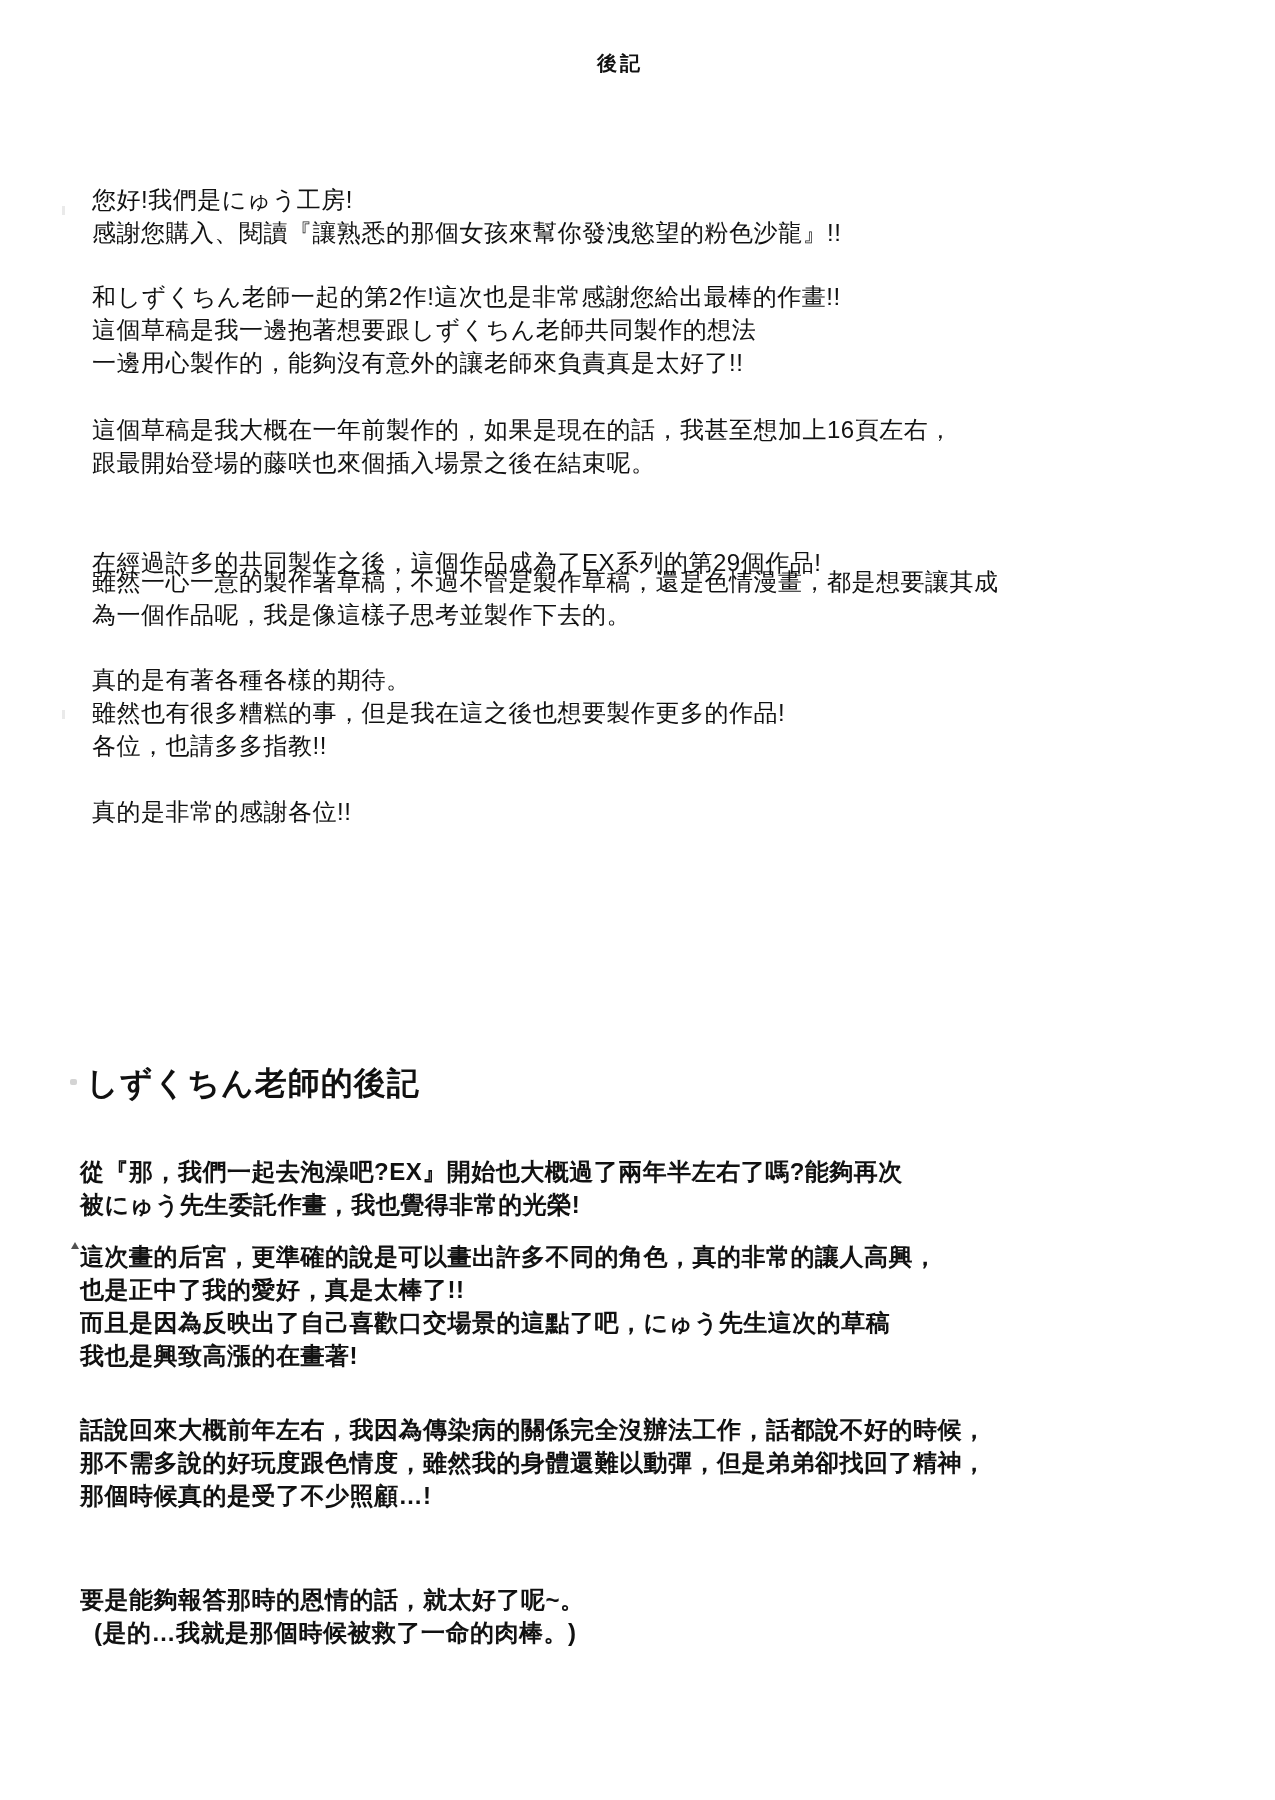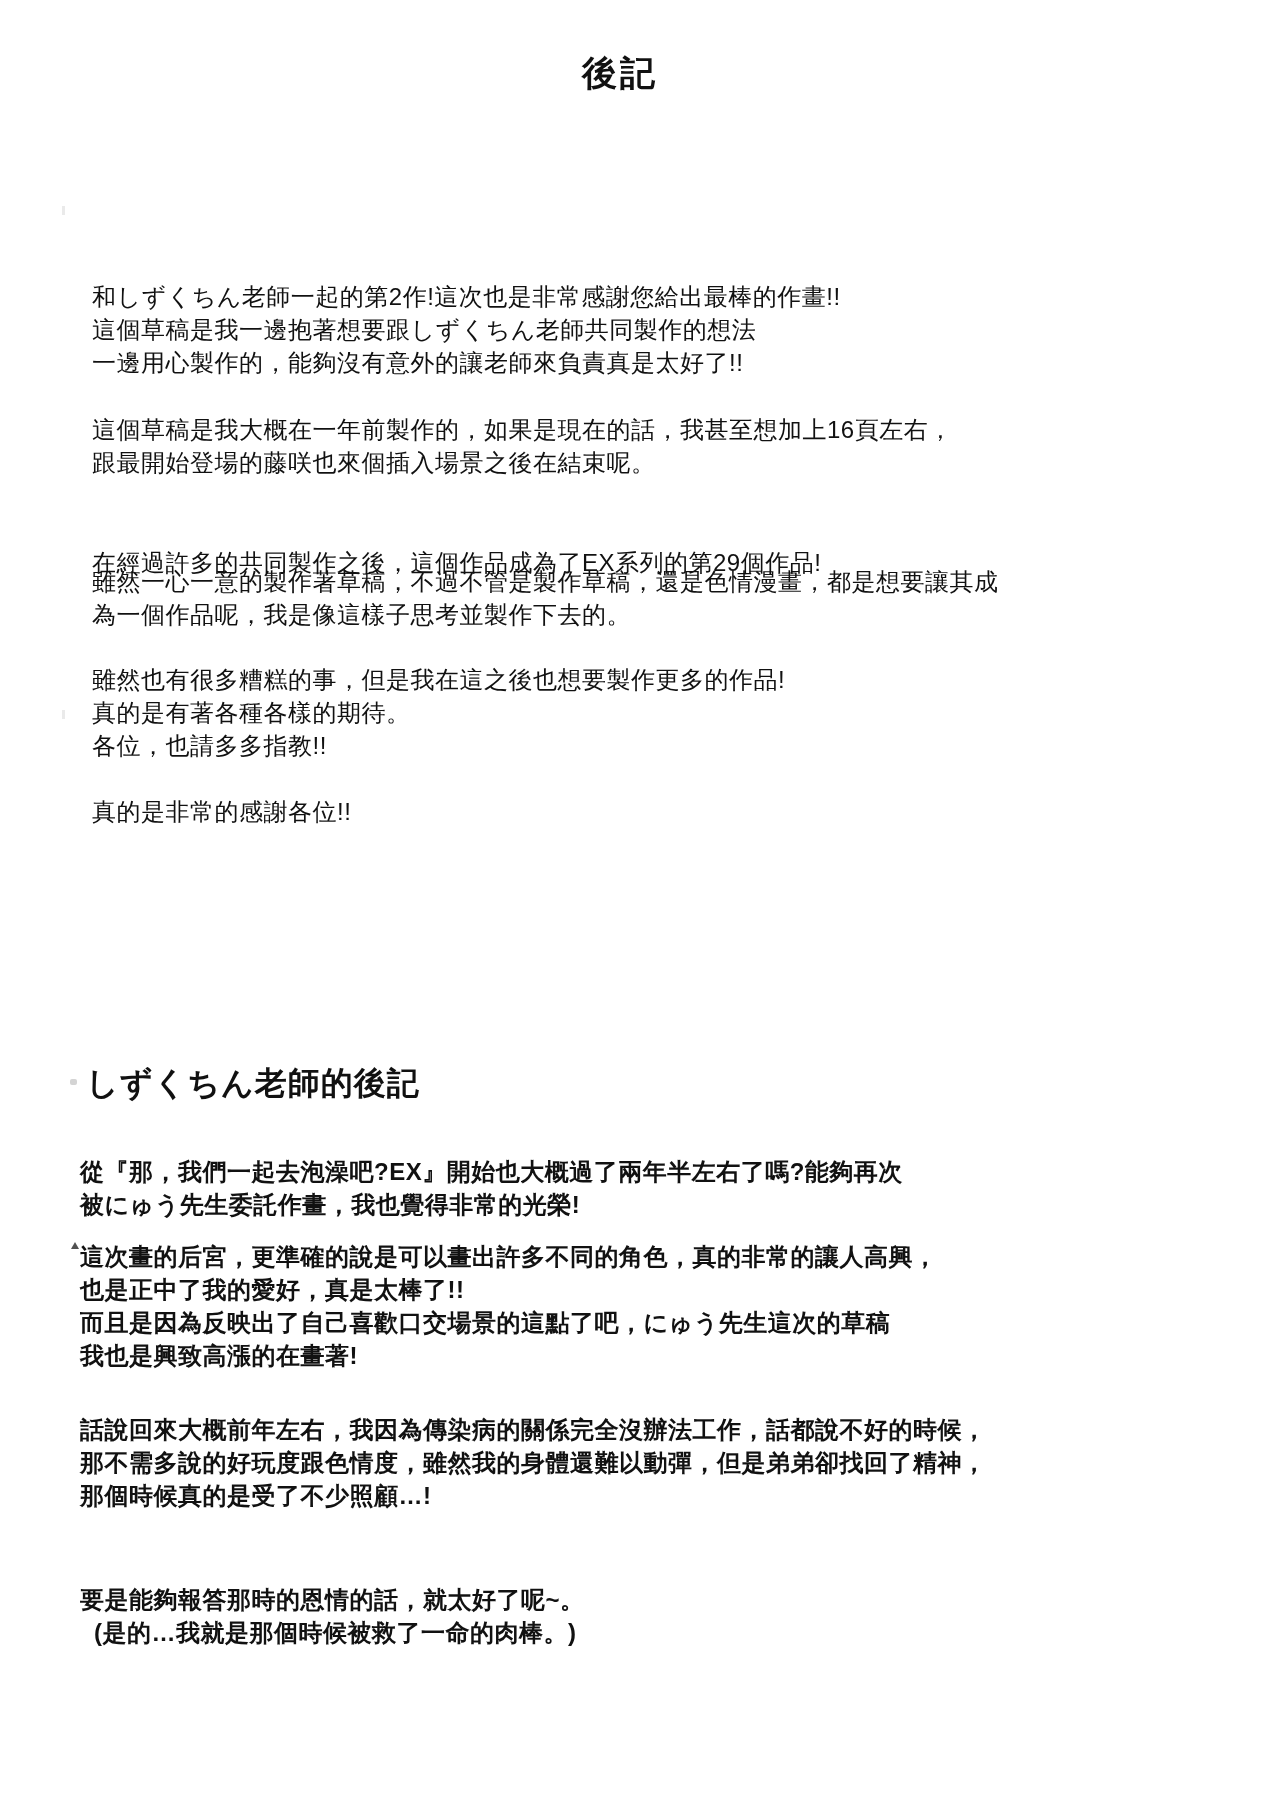--- a/index.html
+++ b/index.html
@@ -12,21 +12,21 @@
     color: #111111;
     font-family: "Liberation Sans", "DejaVu Sans", sans-serif;
     overflow: hidden;
   }
   .page-title {
     position: absolute;
     top: 50px;
     left: 0;
     width: 1240px;
     text-align: center;
-    font-size: 35px;
+    font-size: 20px;
     font-weight: 700;
     letter-spacing: 3px;
   }
   .para {
     position: absolute;
     left: 92px;
     font-size: 24px;
     line-height: 33px;
     letter-spacing: 0.5px;
     white-space: nowrap;
@@ -68,20 +68,24 @@
     opacity: 0.85;
   }
 </style>
 </head>
 <body>
 
 <div class="page">
 
   <div class="page-title">後記</div>
 
+  <div class="para p-s1">
+    <div class="line">您好!我們是にゅう工房!</div>
+    <div class="line">感謝您購入、閱讀『讓熟悉的那個女孩來幫你發洩慾望的粉色沙龍』!!</div>
+  </div>
 
   <div class="para p-s2">
     <div class="line">和しずくちん老師一起的第2作!這次也是非常感謝您給出最棒的作畫!!</div>
     <div class="line">這個草稿是我一邊抱著想要跟しずくちん老師共同製作的想法</div>
     <div class="line">一邊用心製作的，能夠沒有意外的讓老師來負責真是太好了!!</div>
   </div>
 
   <div class="para p-s3">
     <div class="line">這個草稿是我大概在一年前製作的，如果是現在的話，我甚至想加上16頁左右，</div>
     <div class="line">跟最開始登場的藤咲也來個插入場景之後在結束呢。</div>
@@ -90,22 +94,22 @@
   <div class="para p-s4">
     <div class="line">在經過許多的共同製作之後，這個作品成為了EX系列的第29個作品!</div>
   </div>
 
   <div class="para p-s5">
     <div class="line">雖然一心一意的製作著草稿，不過不管是製作草稿，還是色情漫畫，都是想要讓其成</div>
     <div class="line">為一個作品呢，我是像這樣子思考並製作下去的。</div>
   </div>
 
   <div class="para p-s6">
+    <div class="line">真的是有著各種各樣的期待。</div>
     <div class="line">雖然也有很多糟糕的事，但是我在這之後也想要製作更多的作品!</div>
-    <div class="line">真的是有著各種各樣的期待。</div>
     <div class="line">各位，也請多多指教!!</div>
   </div>
 
   <div class="para p-s7">
     <div class="line">真的是非常的感謝各位!!</div>
   </div>
 
   <div class="section-heading">しずくちん老師的後記</div>
 
   <div class="para artist-col p-a1">

